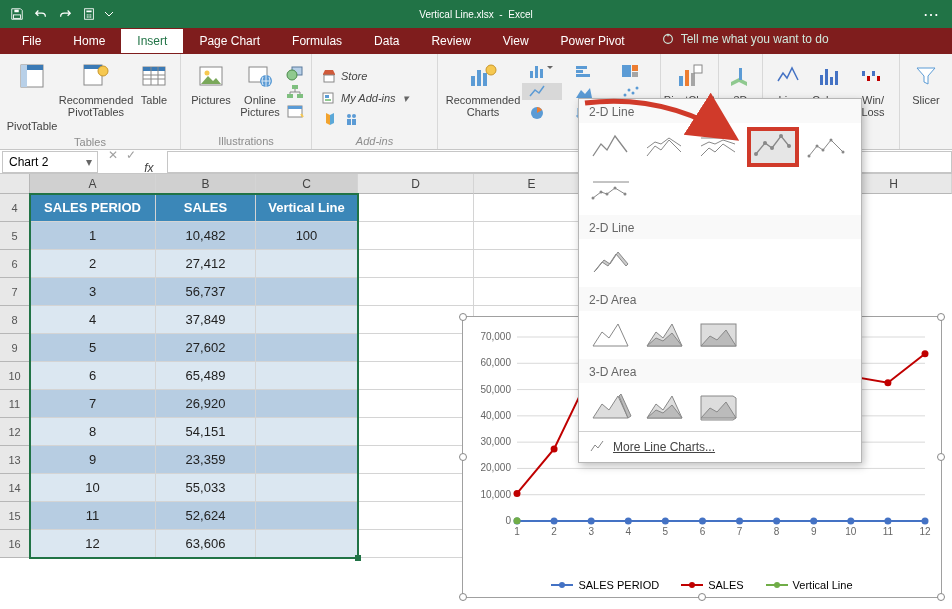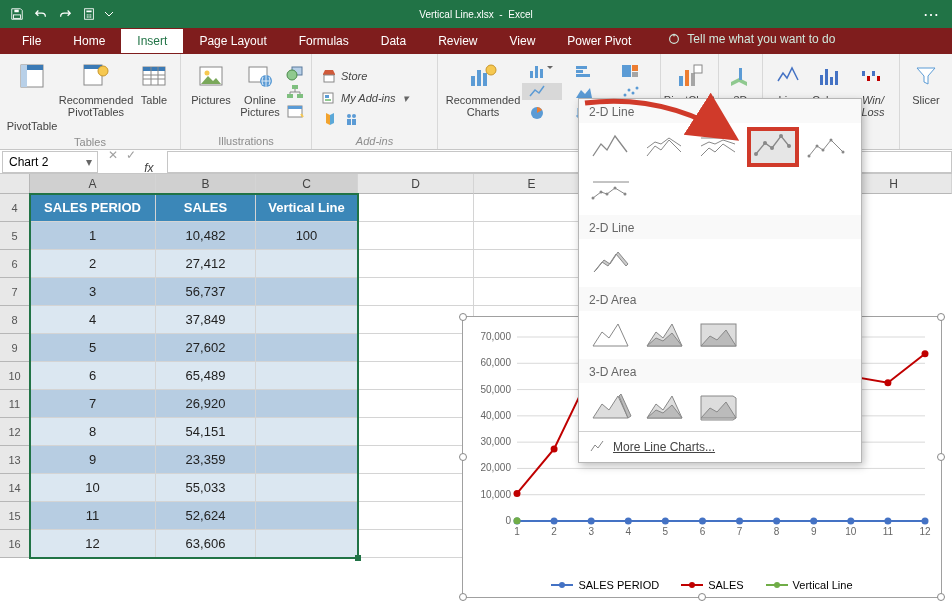--- a/index.html
+++ b/index.html
@@ -119,21 +119,21 @@
   </div>
   <div class="wincontrols">
     <div class="qat-btn" style="font-size:16px;">⋯</div>
   </div>
 </div>
 
 <div class="ribbon-tabs">
   <div class="ribbon-tab">File</div>
   <div class="ribbon-tab">Home</div>
   <div class="ribbon-tab active">Insert</div>
-  <div class="ribbon-tab">Page Layout</div>
+  <div class="ribbon-tab">Page Chart</div>
   <div class="ribbon-tab">Formulas</div>
   <div class="ribbon-tab">Data</div>
   <div class="ribbon-tab">Review</div>
   <div class="ribbon-tab">View</div>
   <div class="ribbon-tab">Power Pivot</div>
   <div class="help-area">
     <svg width="14" height="14" viewBox="0 0 16 16">
         <circle cx="8" cy="8" r="5" fill="none" stroke="#cfe8dc" stroke-width="1.3"></circle>
         <rect x="7.3" y="2" width="1.4" height="3" fill="#cfe8dc"></rect>
       </svg>
@@ -399,21 +399,21 @@
         <div class="icon">
             <svg width="26" height="22">
               <rect x="2" y="10" width="3" height="10" fill="#4472c4"></rect>
               <rect x="7" y="4" width="3" height="16" fill="#4472c4"></rect>
               <rect x="12" y="12" width="3" height="8" fill="#4472c4"></rect>
               <rect x="17" y="6" width="3" height="14" fill="#4472c4"></rect>
             </svg>
           </div>
         <span>Column</span>
       </div>
-      <div class="big-btn" style="width:40px;font-style:italic;">
+      <div class="big-btn" style="width:40px;">
         <div class="icon">
             <svg width="26" height="22">
               <rect x="2" y="6" width="3" height="5" fill="#4472c4"></rect>
               <rect x="7" y="11" width="3" height="5" fill="#c00000"></rect>
               <rect x="12" y="6" width="3" height="5" fill="#4472c4"></rect>
               <rect x="17" y="11" width="3" height="5" fill="#c00000"></rect>
             </svg>
           </div>
         <span style="white-space:pre-line;">Win/
 Loss</span>

